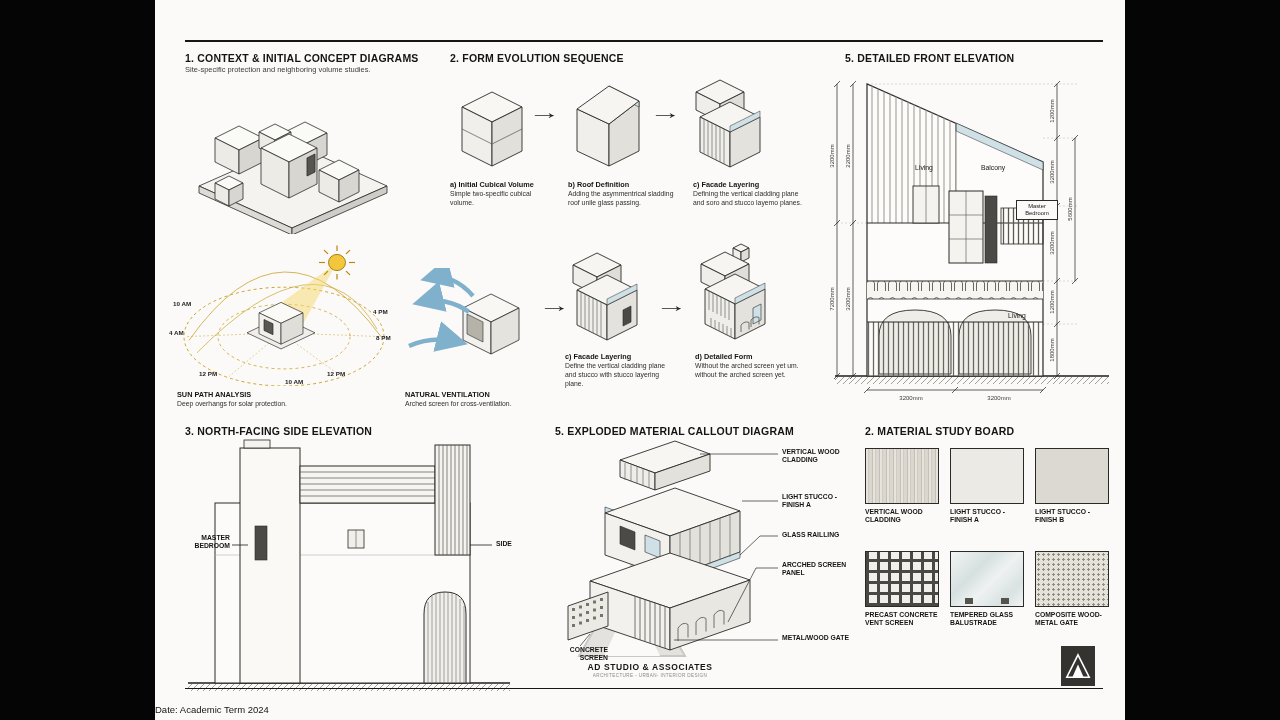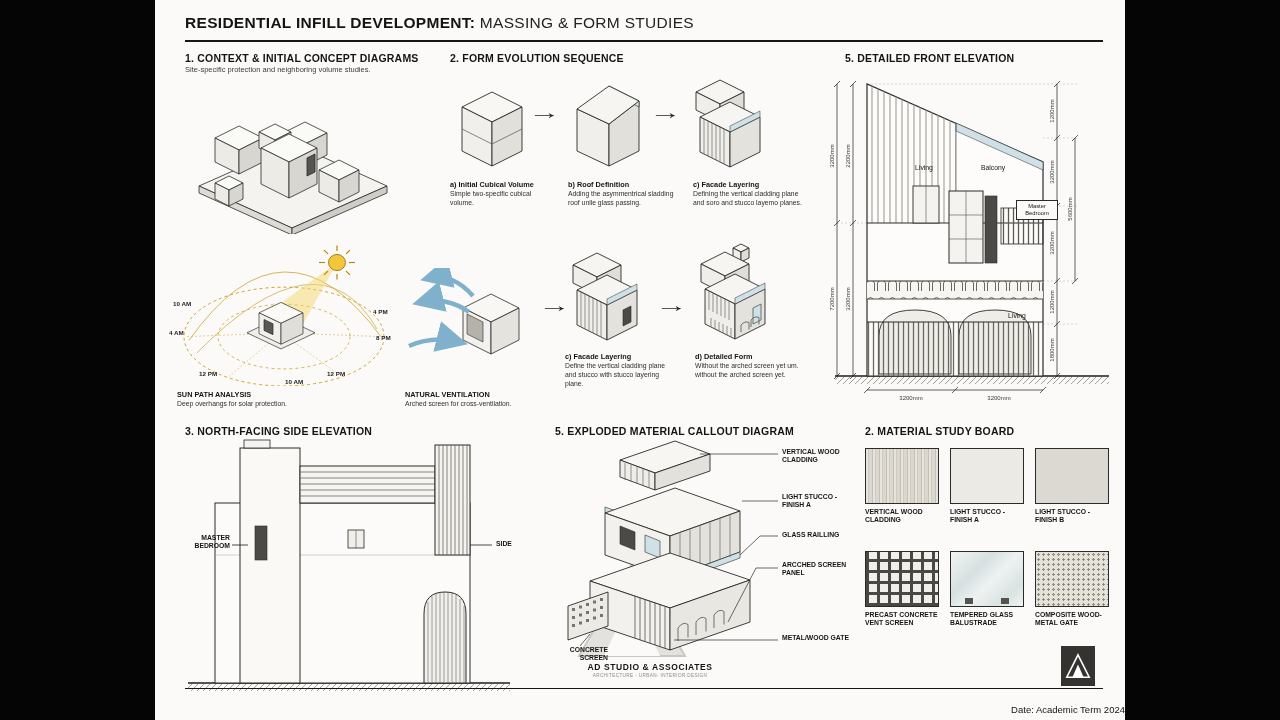--- a/index.html
+++ b/index.html
@@ -38,24 +38,20 @@
   .time{font-size:6.3px;fill:#222;font-weight:bold}
 </style>
 </head>
 <body>
 
 <div class="bar" style="left:0;width:155px"></div>
 <div class="bar" style="left:1125px;width:155px"></div>
 
 <div class="board">
 
-  <div class="abs" style="left:30px;top:14px;white-space:nowrap">
-    <span class="title-bold">RESIDENTIAL INFILL DEVELOPMENT:</span>
-    <span class="title-reg">MASSING &amp; FORM STUDIES</span>
-  </div>
   <div class="abs rule" style="left:30px;top:40px;width:918px;height:2px"></div>
 
   <div class="abs sec-h" style="left:30px;top:52px">1. CONTEXT &amp; INITIAL CONCEPT DIAGRAMS</div>
   <div class="abs sec-sub" style="left:30px;top:65px">Site-specific protection and neighboring volume studies.</div>
 
   <svg class="abs" style="left:32px;top:76px" width="215" height="158" viewBox="0 0 215 158">
     <g stroke="#2a2a28" stroke-width="0.8">
       <polygon points="12,110 105,152 200,110 107,68" fill="#f4f3f0"></polygon>
       <polygon points="12,110 105,152 105,159 12,117" fill="#dddbd5"></polygon>
       <polygon points="105,152 200,110 200,117 105,159" fill="#cfcdc7"></polygon>
@@ -523,21 +519,21 @@
   <div class="abs swatch sw-comp" style="left:880px;top:551px"></div>
   <div class="abs mat-label" style="left:710px;top:611px;width:74px">PRECAST CONCRETE VENT SCREEN</div>
   <div class="abs mat-label" style="left:795px;top:611px;width:74px">TEMPERED GLASS BALUSTRADE</div>
   <div class="abs mat-label" style="left:880px;top:611px;width:74px">COMPOSITE WOOD-METAL GATE</div>
 
   <div class="abs" style="left:405px;top:662px;width:180px;text-align:center">
     <div style="font-size:8.5px;font-weight:700;letter-spacing:.6px">AD STUDIO &amp; ASSOCIATES</div>
     <div style="font-size:4.6px;color:#8a8a86;letter-spacing:.4px;margin-top:1px">ARCHITECTURE - URBAN- INTERIOR DESIGN</div>
   </div>
   <div class="abs rule" style="left:30px;top:688px;width:918px;height:1px"></div>
-  <div class="abs" style="left:0;top:704px;width:970px;text-align:right;font-size:9.5px">Date: Academic Term 2024</div>
+  <div class="abs" style="left:0;top:704px;width:970px;text-align:left;font-size:9.5px">Date: Academic Term 2024</div>
 
   <div class="abs" style="left:906px;top:646px;width:34px;height:40px;background:#34332f;display:flex;align-items:center;justify-content:center">
     <svg width="28" height="32" viewBox="0 0 34 40">
       <path d="M17,6 L31,34 H3 Z" fill="none" stroke="#fff" stroke-width="2"></path>
       <path d="M17,18 L24,34 H10 Z" fill="#fff"></path>
     </svg>
   </div>
 
 </div>
 

